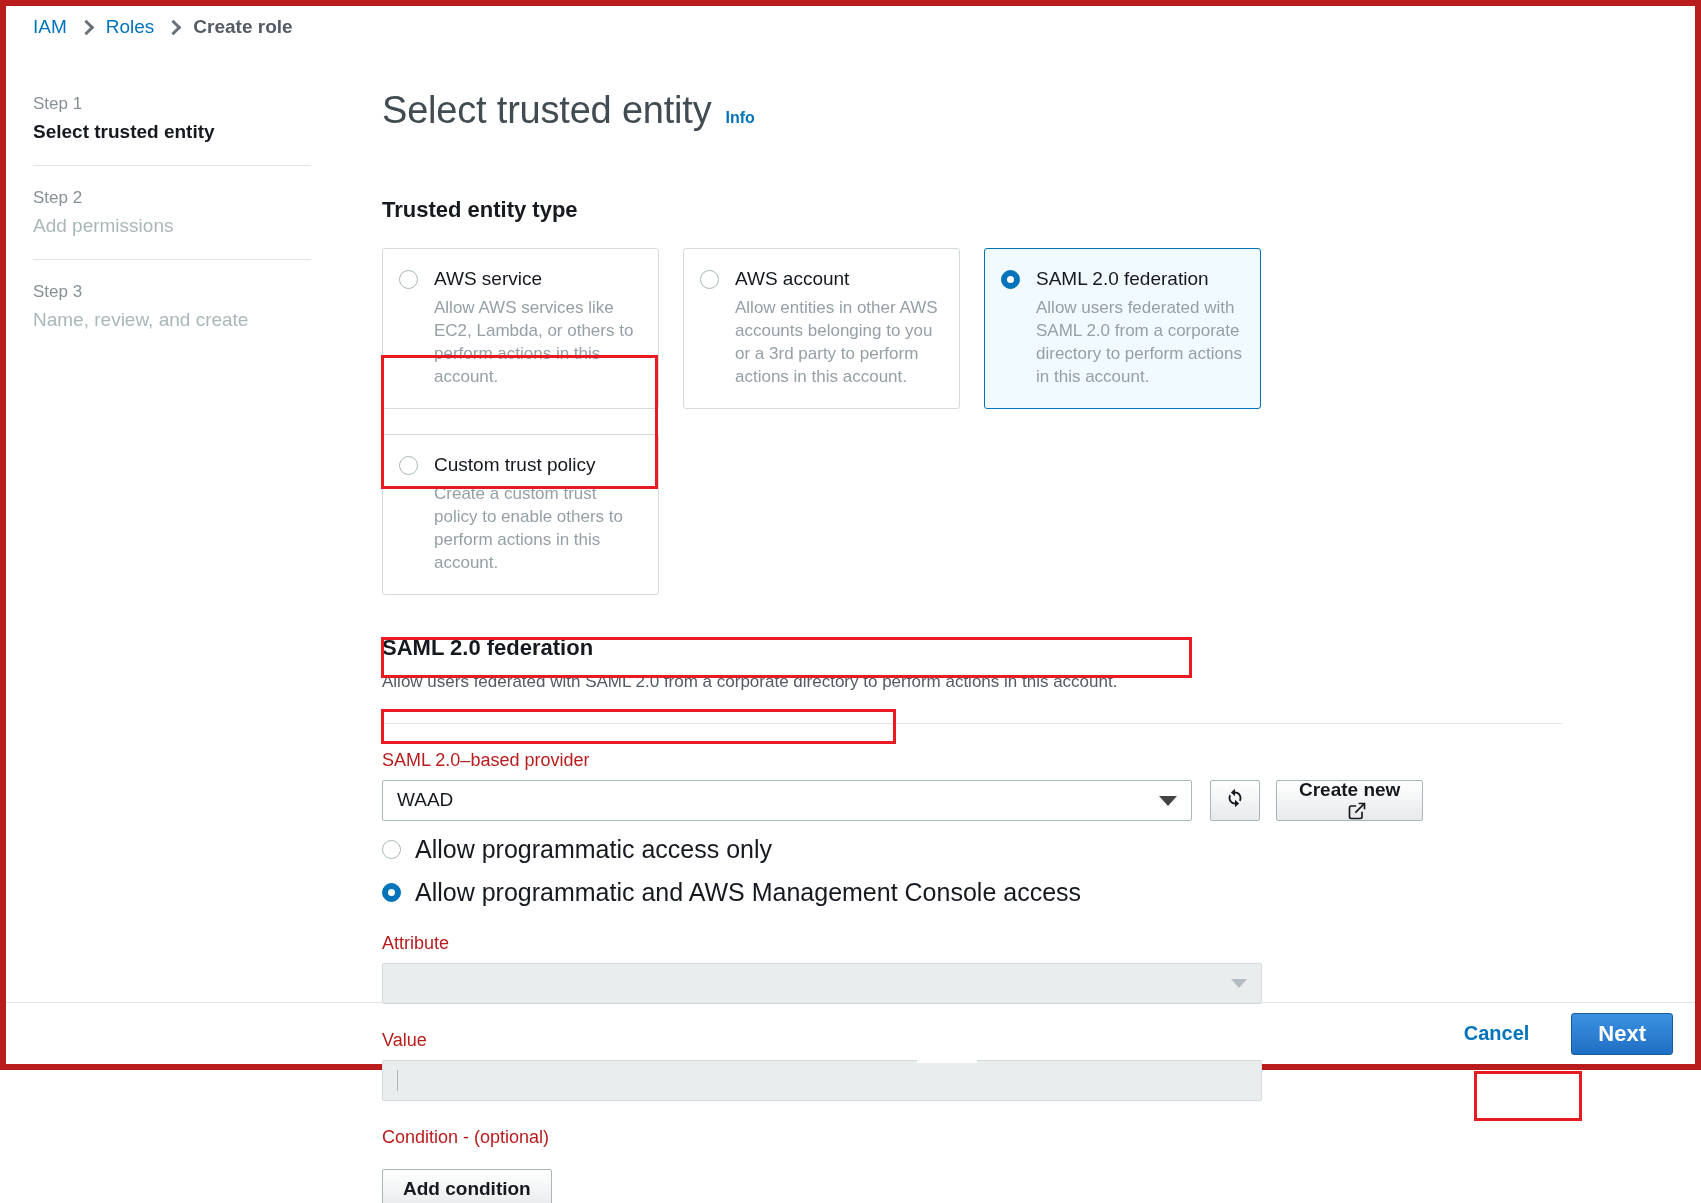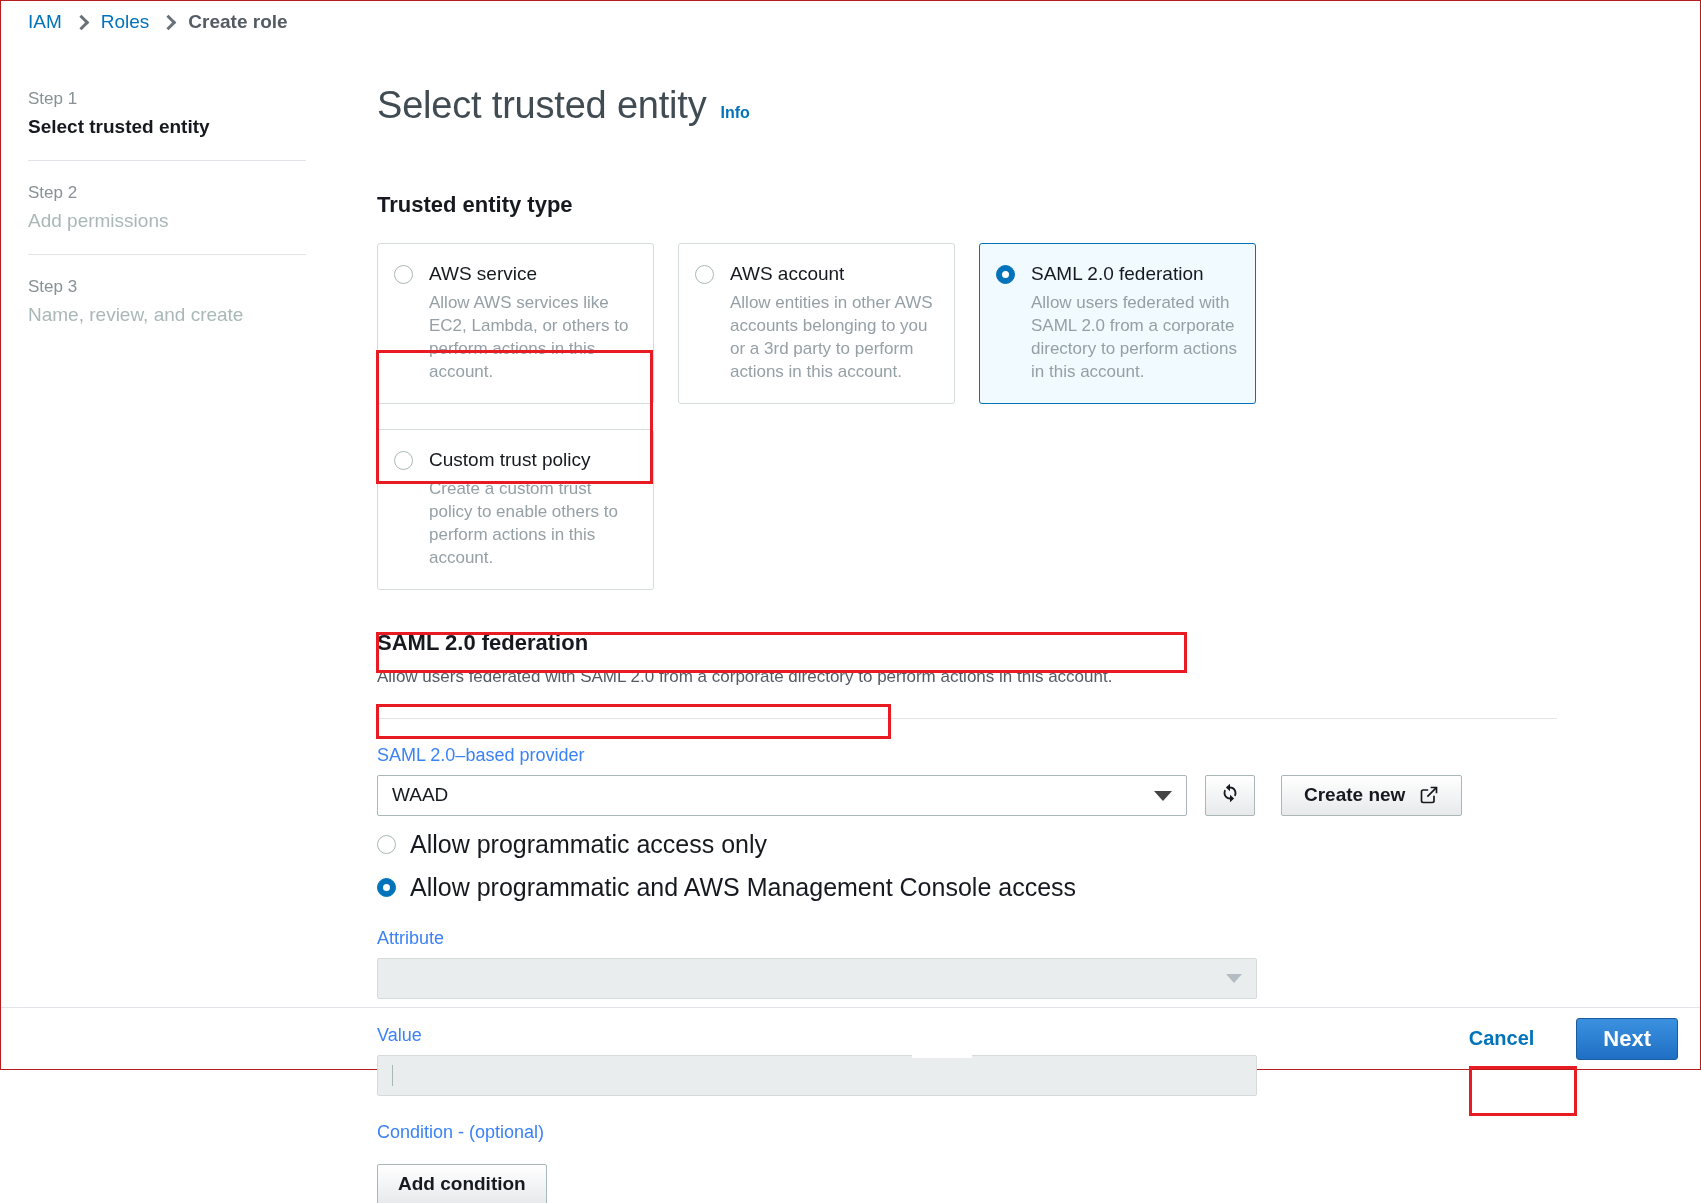--- a/index.html
+++ b/index.html
@@ -10,21 +10,21 @@
     background: #ffffff;
     font-family: "Liberation Sans", sans-serif;
     color: #16191f;
     position: relative;
     overflow: hidden;
   }
   .page {
     position: relative;
     width: 1701px;
     height: 1070px;
-    border: 1px solid #b91c1c;
+    border: 6px solid #b91c1c;
     padding-left: 24px;
   }
 
   
   .breadcrumb {
     position: absolute;
     left: 27px; top: 10px;
     display: flex; align-items: center;
     font-size: 19px;
   }
@@ -132,21 +132,21 @@
   .saml-desc {
     font-size: 17px; color: #545b64;
     margin-top: 10px; line-height: 22px;
   }
   .divider {
     border-top: 1px solid #e1e4e8;
     margin-top: 30px;
   }
 
   .field-label {
-    font-size: 18px; color: #3b82f6;
+    font-size: 18px; color: #b91c1c;
     margin-top: 26px; margin-bottom: 9px;
   }
 
   .provider-row { display: flex; align-items: center; }
   .select-box {
     position: relative;
     width: 810px; height: 41px;
     border: 1px solid #aab7b8;
     border-radius: 2px;
     background: #fff;
@@ -181,21 +181,21 @@
     color: #16191f;
     height: 41px;
     display: inline-flex;
     align-items: center;
     justify-content: center;
     cursor: pointer;
     padding: 0 20px;
     font-family: "Liberation Sans", sans-serif;
   }
   .btn-icon { width: 50px; padding: 0; margin-left: 18px; }
-  .btn-createnew { margin-left: 26px; padding: 0 22px; }
+  .btn-createnew { margin-left: 16px; padding: 0 22px; flex-direction: column; }
   .ext-icon { margin-left: 14px; display: inline-flex; }
 
   .radio-line {
     display: flex; align-items: center;
     margin-top: 14px;
     position: relative;
   }
   .radio-sm {
     width: 19px; height: 19px;
     border-radius: 50%;

